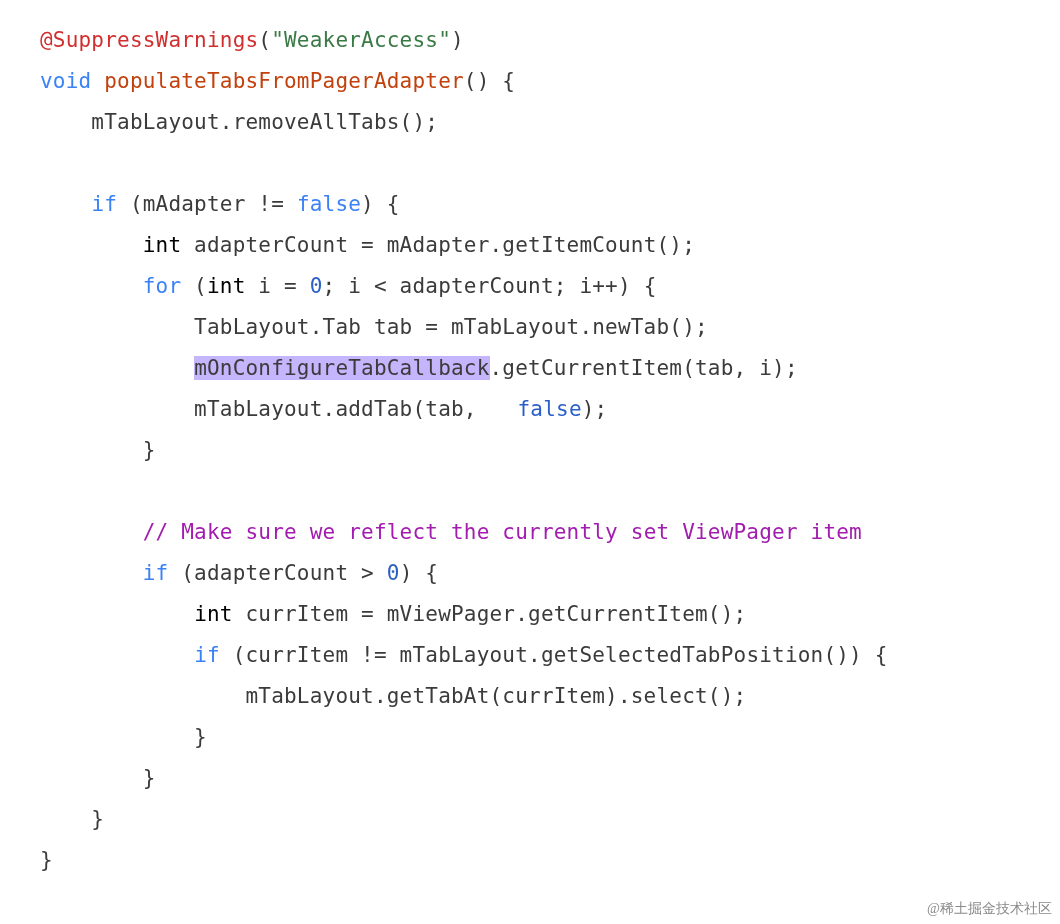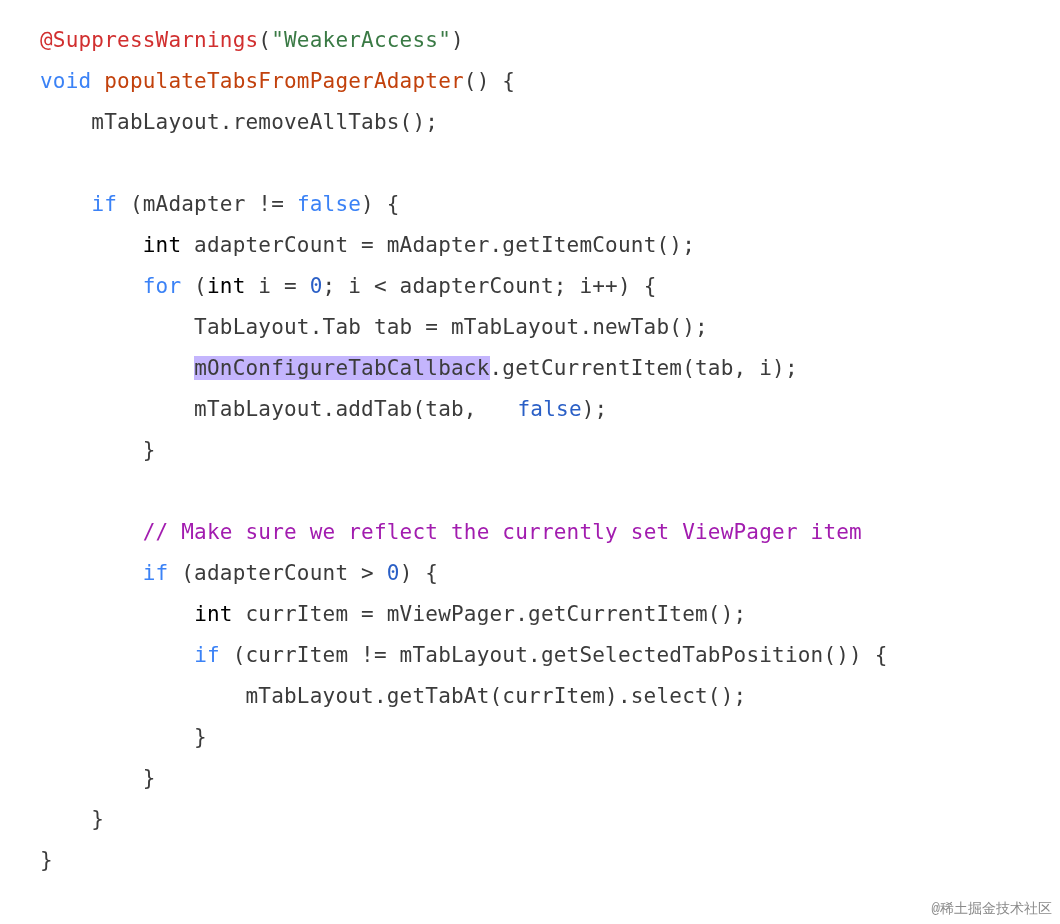--- a/index.html
+++ b/index.html
@@ -28,21 +28,21 @@
   .tok-string     { color: #3a7a45; }
   .tok-number     { color: #2a5fc6; }
   .tok-literal    { color: #2a5fc6; margin-left: 28px; }
   .tok-comment    { color: #a21caf; }
   .tok-default    { color: #3b3b3b; }
   .highlight      { background: #c4b5fd; }
   .watermark {
     position: absolute;
     right: 8px;
     bottom: 6px;
-    font-family: Liberation Mono, monospace;
+    font-family: Liberation Serif, serif;
     font-size: 14px;
     color: #8a8a8a;
   }
 </style>
 </head>
 <body>
 
 <pre class="code"><span><span class="tok-annotation">@SuppressWarnings</span><span class="tok-default">(</span><span class="tok-string">"WeakerAccess"</span><span class="tok-default">)</span></span>
 <span><span class="tok-keyword">void</span><span class="tok-method-decl"> populateTabsFromPagerAdapter</span><span class="tok-default">() {</span></span>
 <span class="tok-default">    mTabLayout.removeAllTabs();</span>

